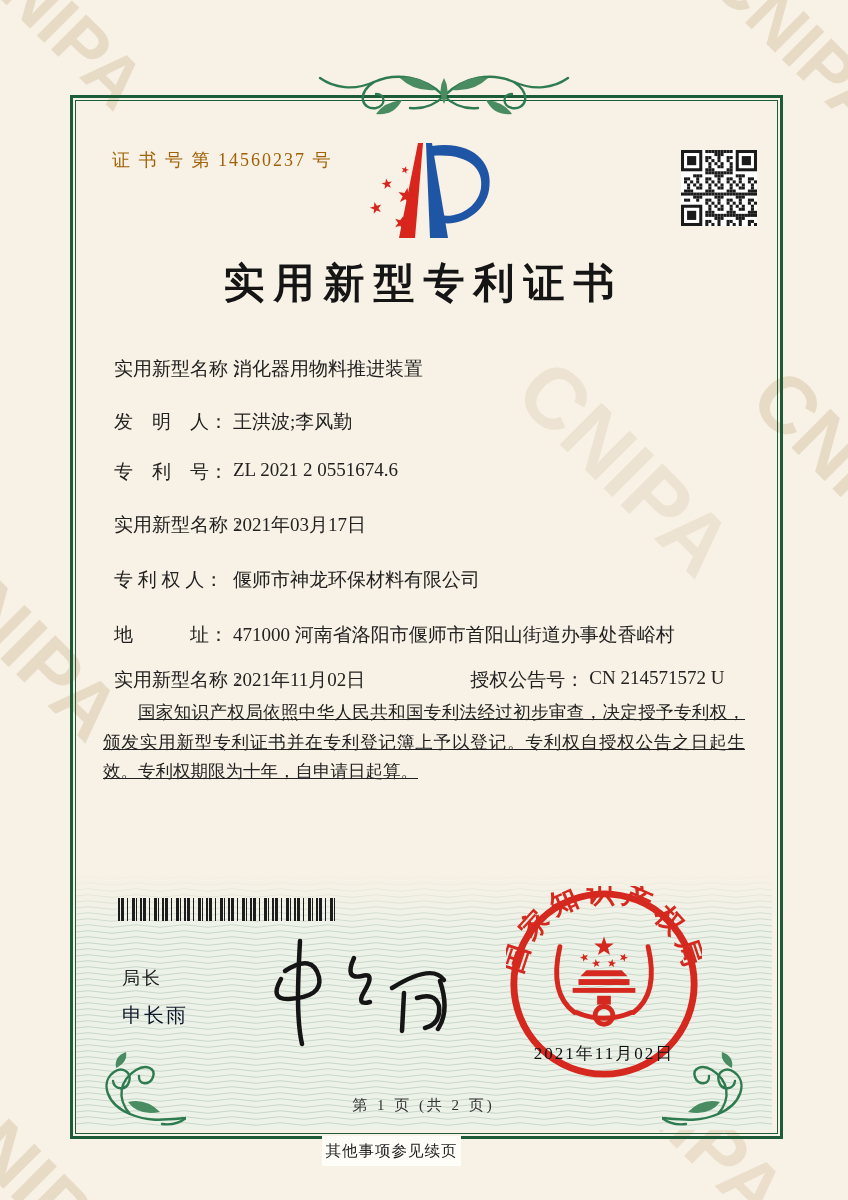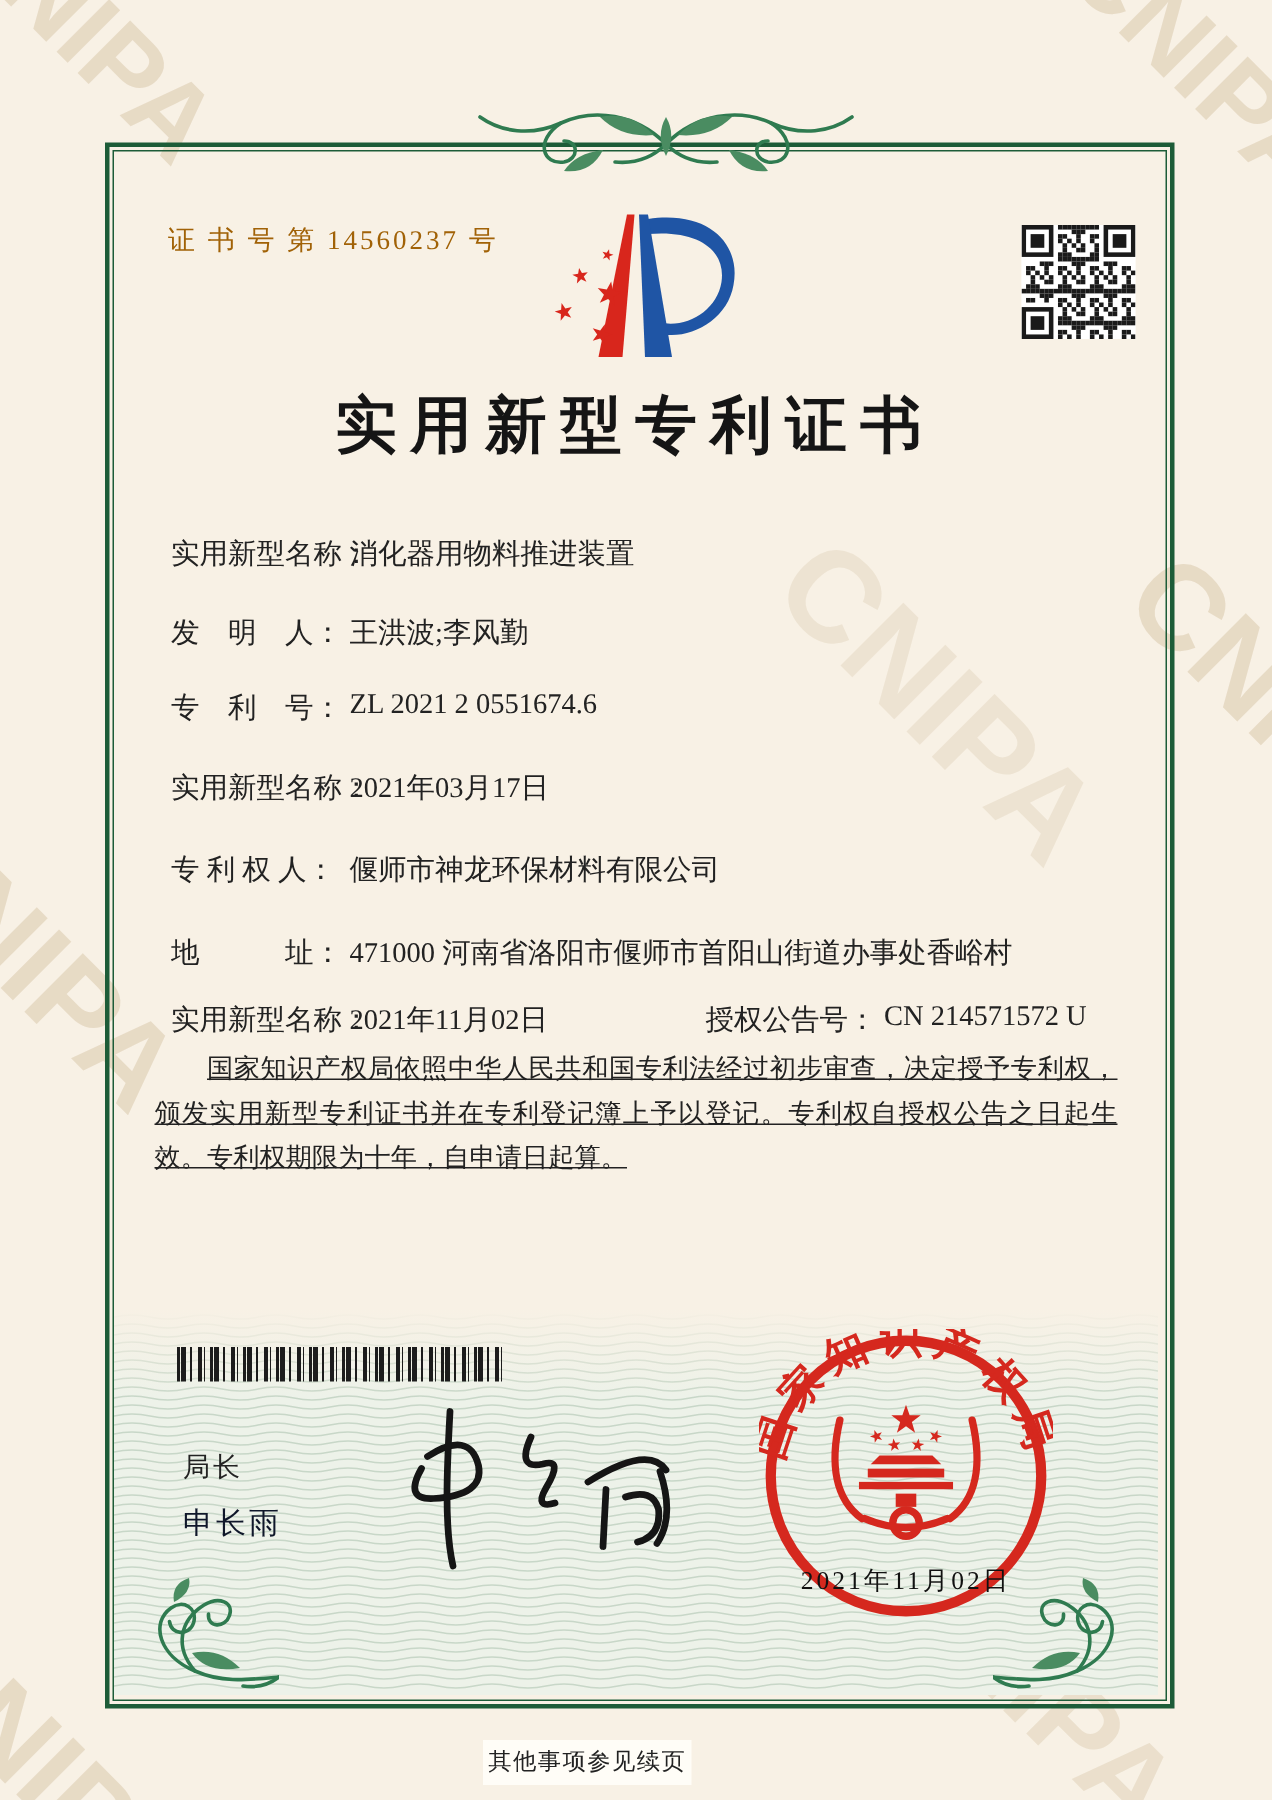--- a/index.html
+++ b/index.html
@@ -59,21 +59,21 @@
   .seal-red{fill:var(--seal-red,#d5281e);}
   .seal-ring{fill:none;stroke:var(--seal-red,#d5281e);stroke-width:7;}
   .seal-line{fill:none;stroke:var(--seal-red,#d5281e);stroke-width:5;stroke-linecap:round;}
   .seal-txt{font-size:28px;font-weight:bold;letter-spacing:7px;fill:var(--seal-red,#d5281e);
       font-family:"Liberation Serif","DejaVu Serif",serif;}
   .seal-date{position:absolute;left:506px;top:1042px;width:196px;text-align:center;
       font-size:17px;letter-spacing:2px;color:#111;}
 
   .pagenum{position:absolute;left:70px;top:1096px;width:707px;text-align:center;
       font-size:15px;letter-spacing:3px;color:#333;}
-  .note{position:absolute;left:322px;top:1160px;width:139px;height:30px;line-height:30px;
+  .note{position:absolute;left:322px;top:1136px;width:139px;height:30px;line-height:30px;
       background:#fffdf7;text-align:center;font-size:15.5px;letter-spacing:1px;color:#222;}
 
   .logo{position:absolute;left:358px;top:136px;}
   .qr{position:absolute;left:681px;top:150px;background:#fff;}
 </style>
 </head>
 <body>
 
 <div class="page">
 
@@ -490,15 +490,16 @@
       <rect class="seal-red" x="68" y="104" width="64" height="5"></rect>
       <rect class="seal-red" x="93" y="112" width="14" height="9"></rect>
       <path class="seal-line" d="M55,62 C48,92 52,116 70,129"></path>
       <path class="seal-line" d="M145,62 C152,92 148,116 130,129"></path>
       <circle class="seal-line" cx="100" cy="132" r="9"></circle>
       <path class="seal-line" d="M72,129 Q100,141 128,129"></path>
     </g>
   </svg>
   <div class="seal-date">2021年11月02日</div>
 
+  <div class="pagenum">第 1 页 (共 2 页)</div>
   <div class="note">其他事项参见续页</div>
 
 </div>
 
 </body></html>

